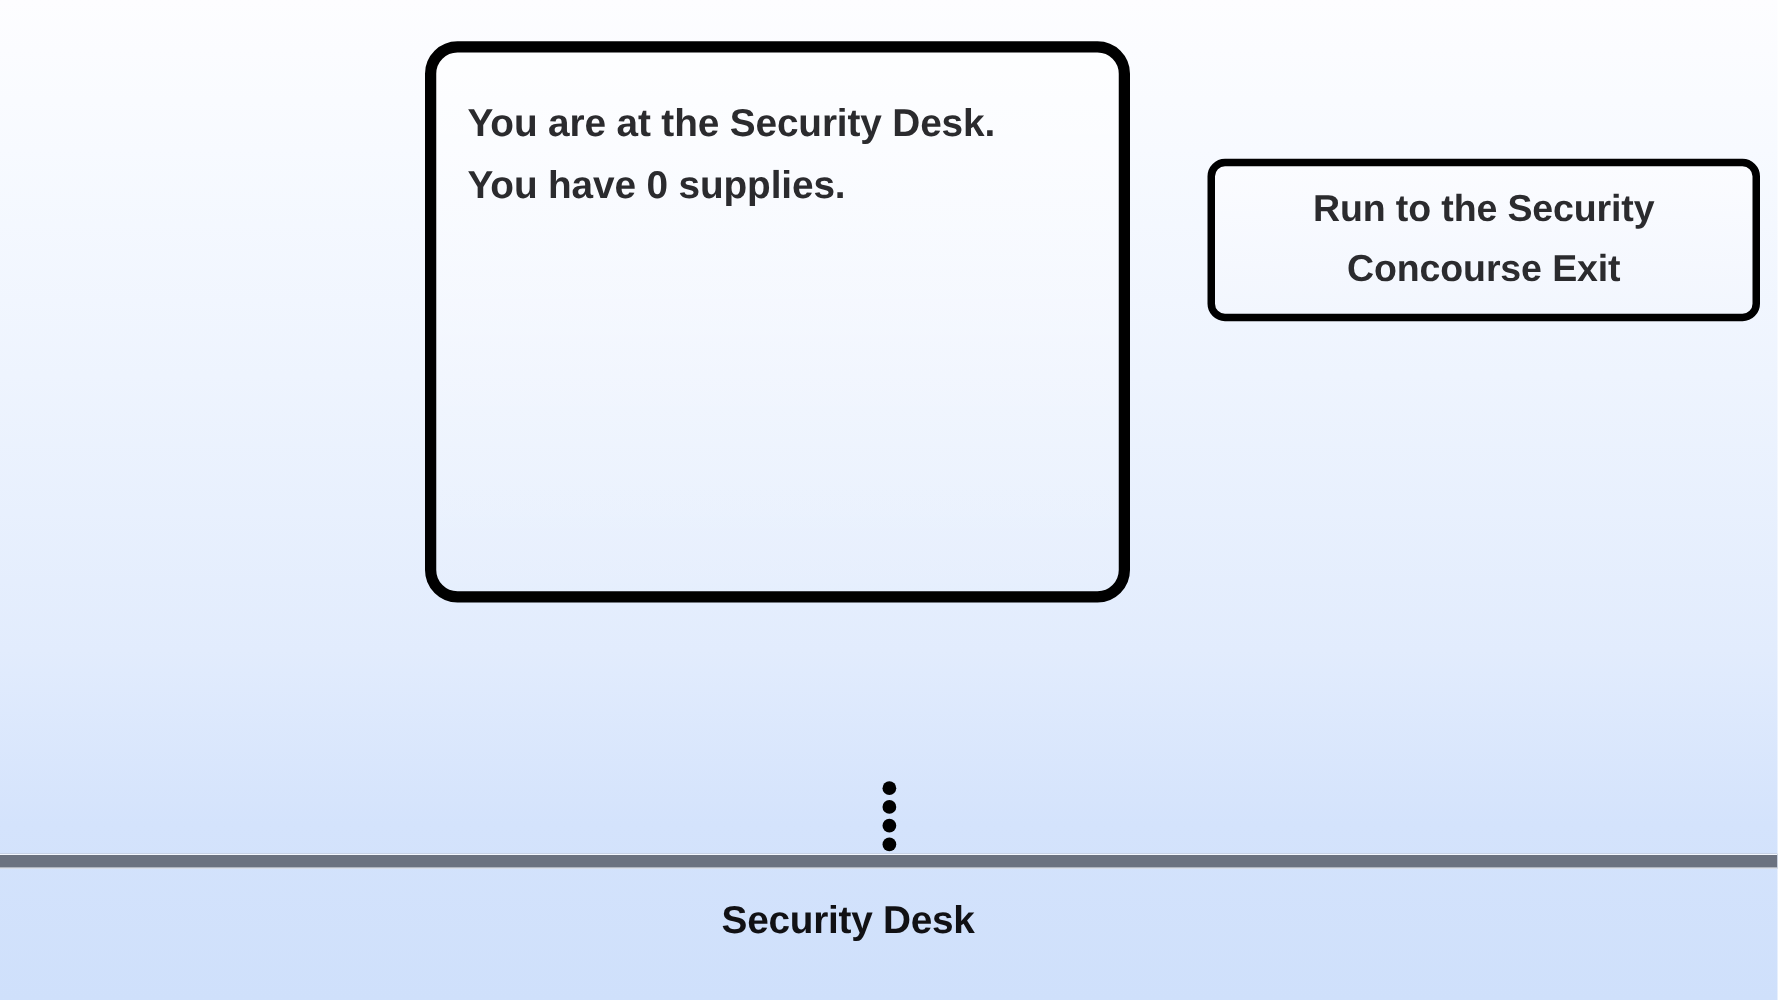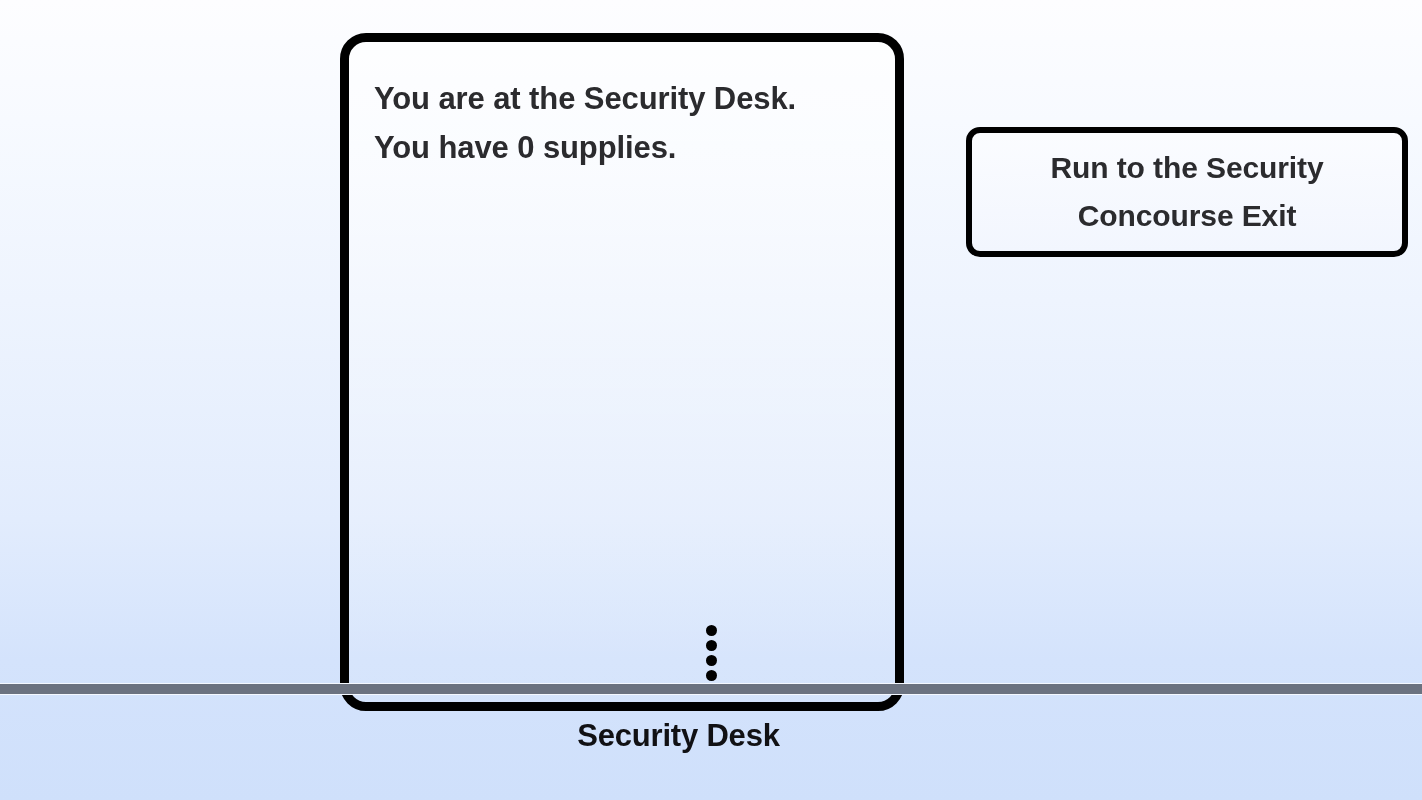--- a/index.html
+++ b/index.html
@@ -27,21 +27,21 @@
                 #cfe0fb 800px);
     overflow: hidden;
   }
 
   
   .scene-panel {
     position: absolute;
     left: 340px;
     top: 33px;
     width: 564px;
-    height: 678px;
+    height: 449px;
     box-sizing: border-box;
     border: 9px solid #000000;
     border-radius: 26px;
     background: linear-gradient(to bottom,
                 rgba(255,255,255,0.62) 0%,
                 rgba(255,255,255,0.30) 40%,
                 rgba(255,255,255,0.05) 100%);
   }
 
   .scene-text {

